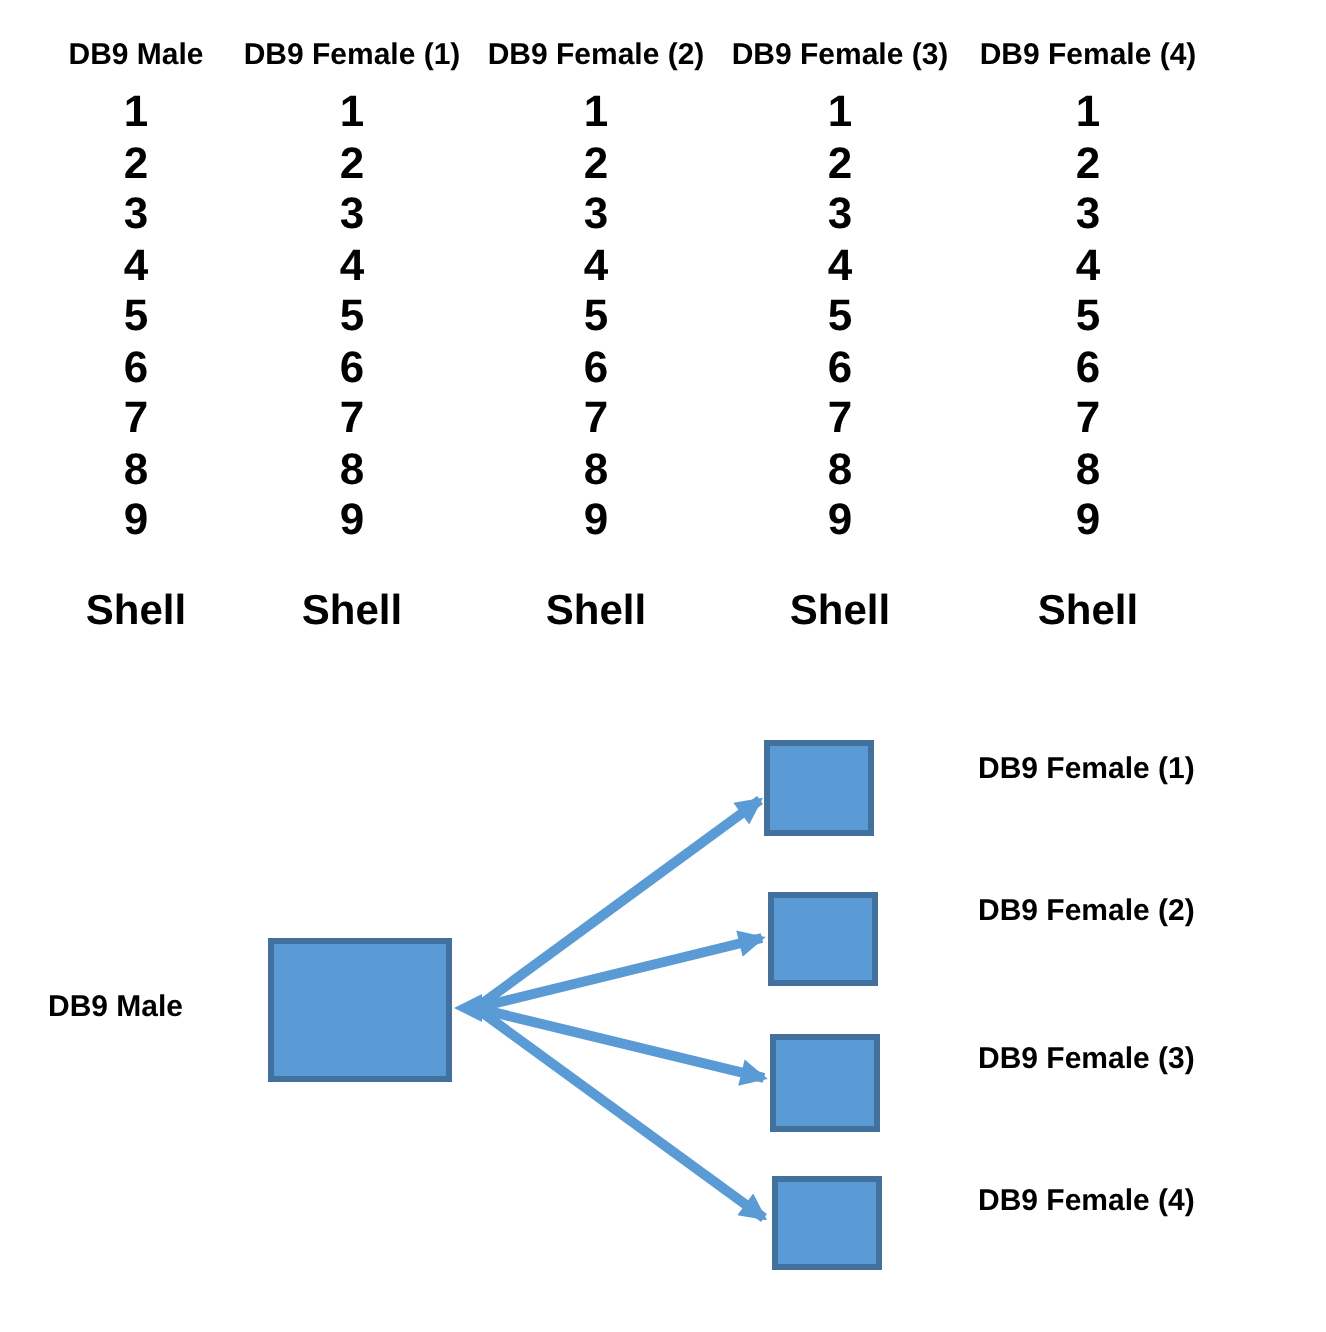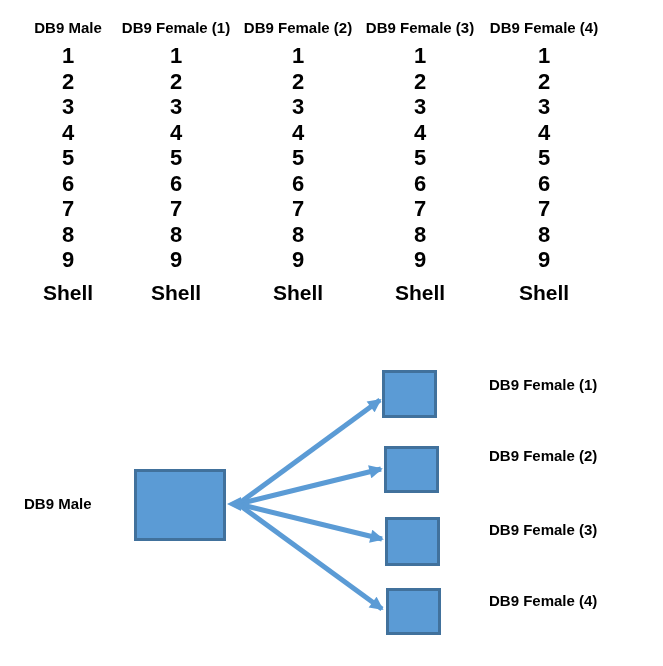--- a/index.html
+++ b/index.html
@@ -24,21 +24,21 @@
   .pin-header {
     font-size: 15px;
     line-height: 21px;
     white-space: nowrap;
   }
   .pin-cells { margin-top: 5px; }
   .pin-cell {
     font-size: 22px;
     line-height: 25.5px;
   }
-  .pin-cell.shell { margin-top: 7px; font-size: 21px; }
+  .pin-cell.shell { margin-top: 20px; font-size: 21px; }
 
   .col-1 { left: 8px; }
   .col-2 { left: 116px; }
   .col-3 { left: 238px; }
   .col-4 { left: 360px; }
   .col-5 { left: 484px; }
 
   
   .box {
     position: absolute;

